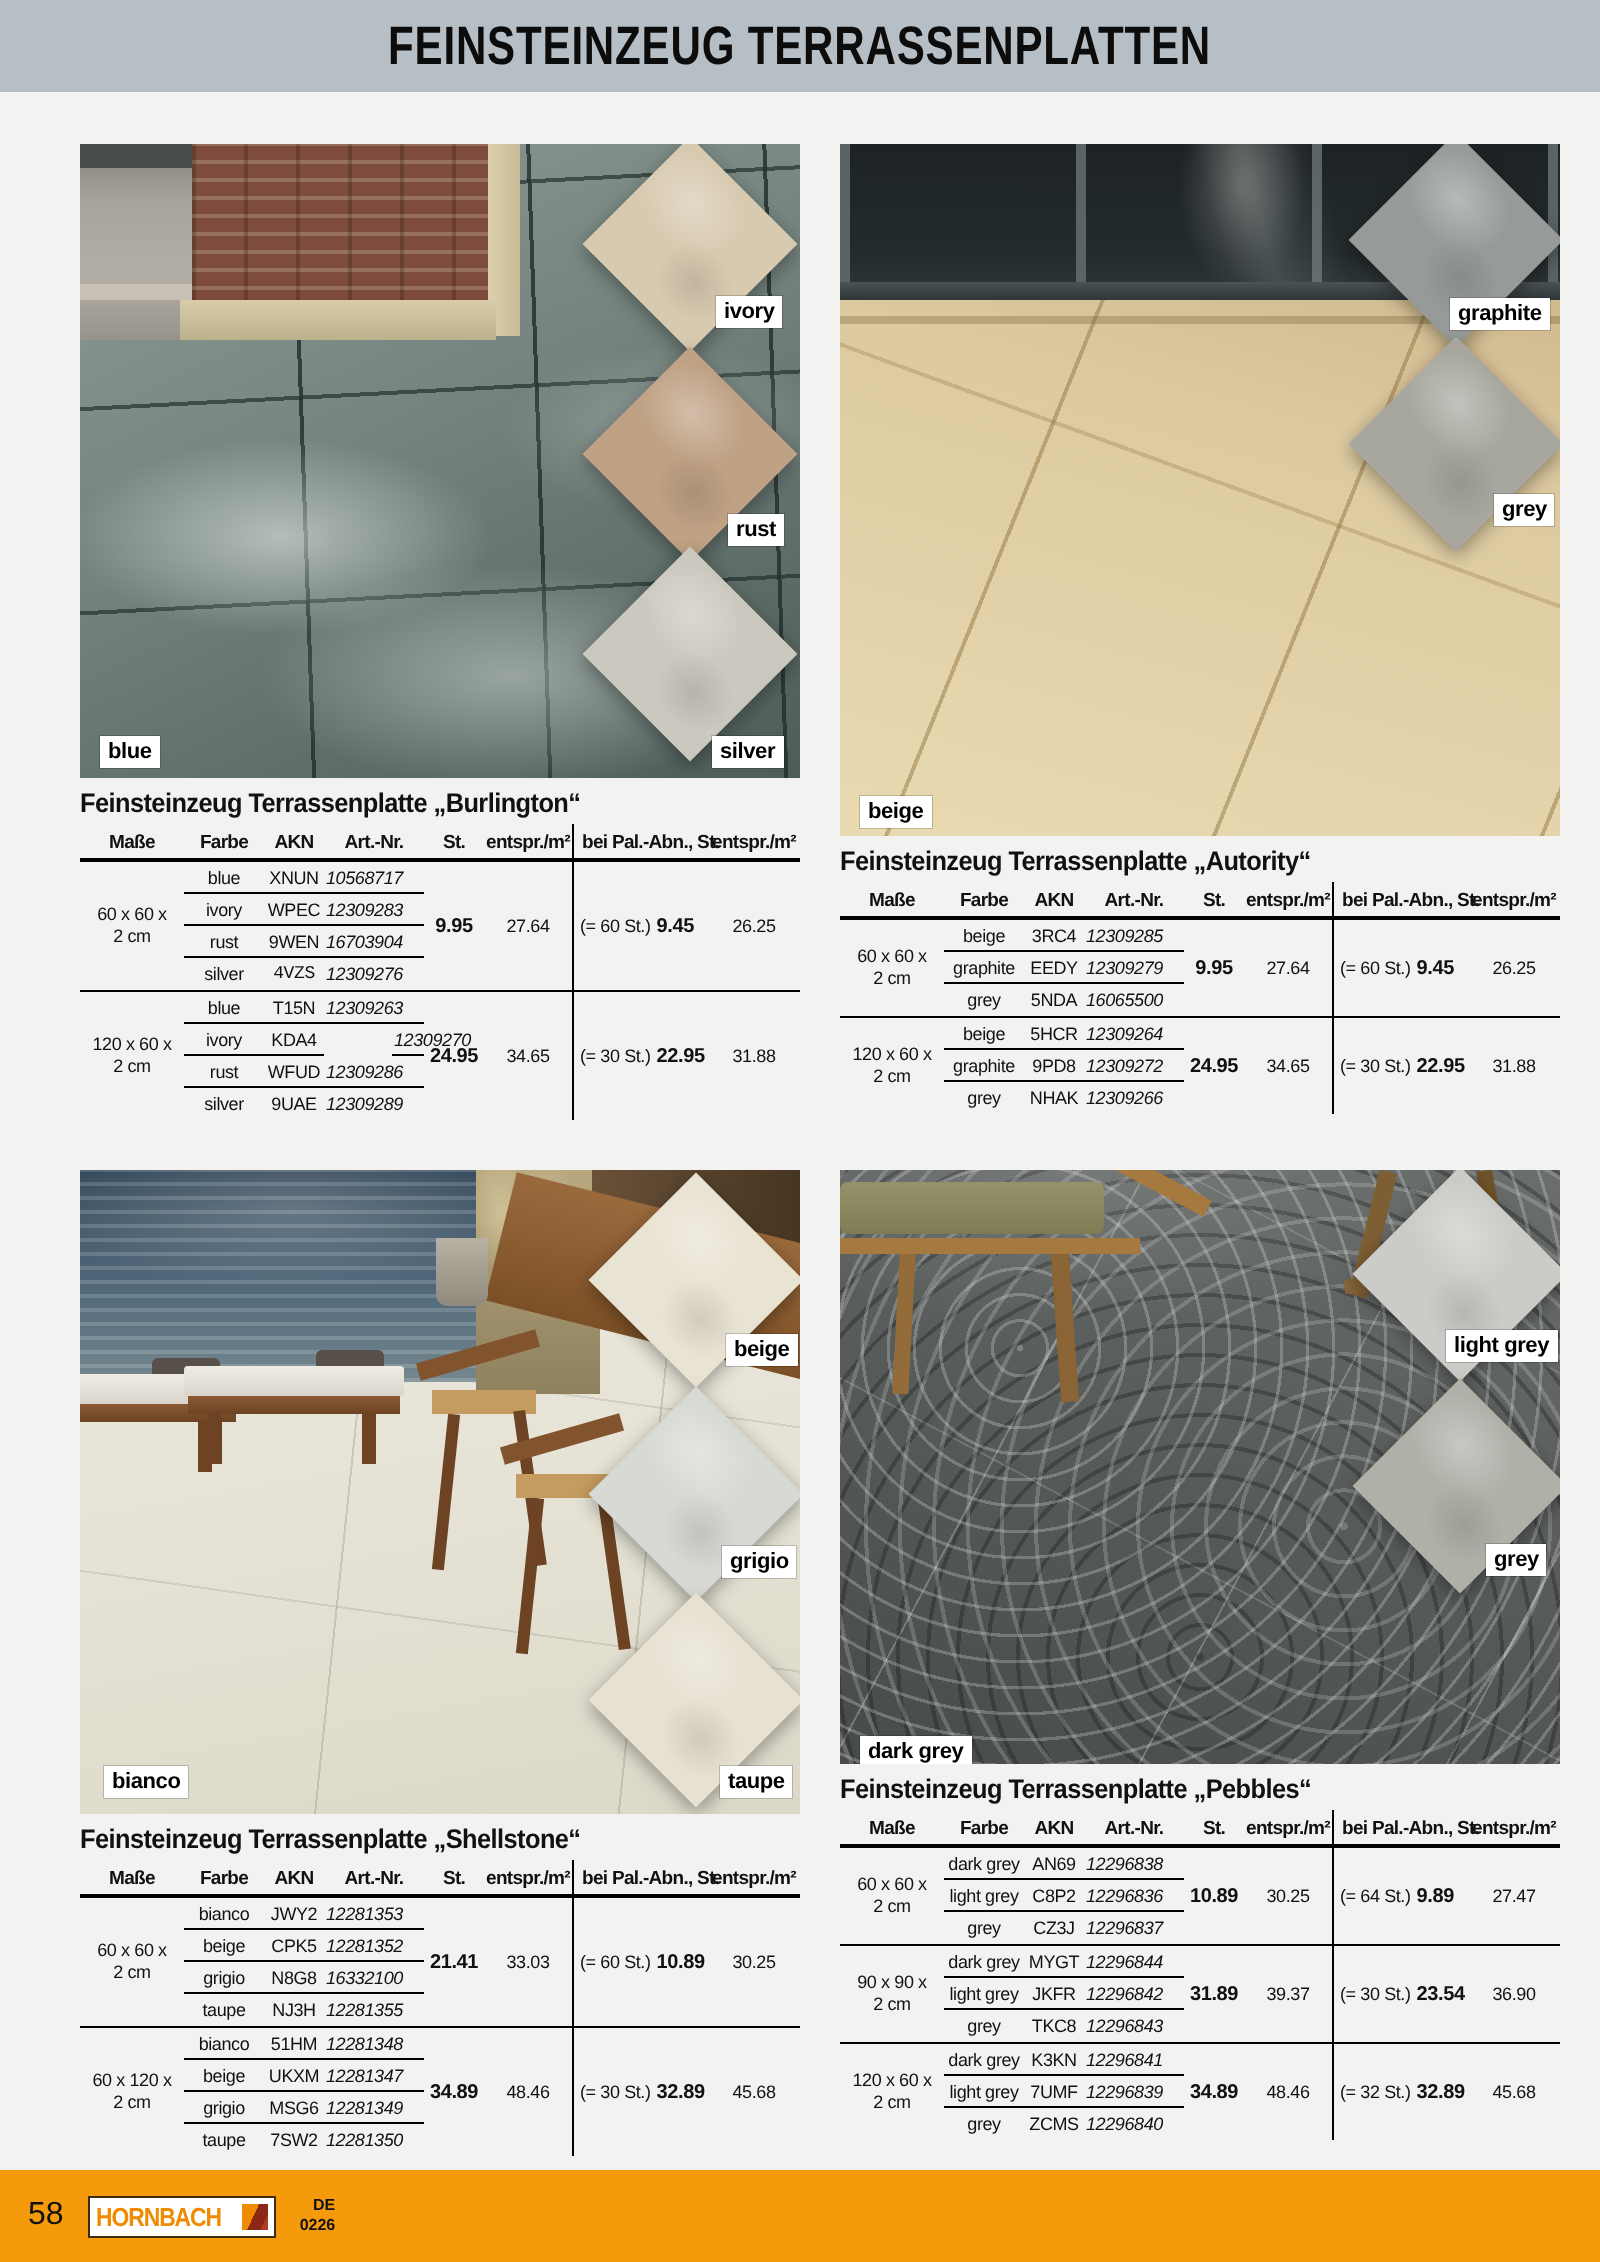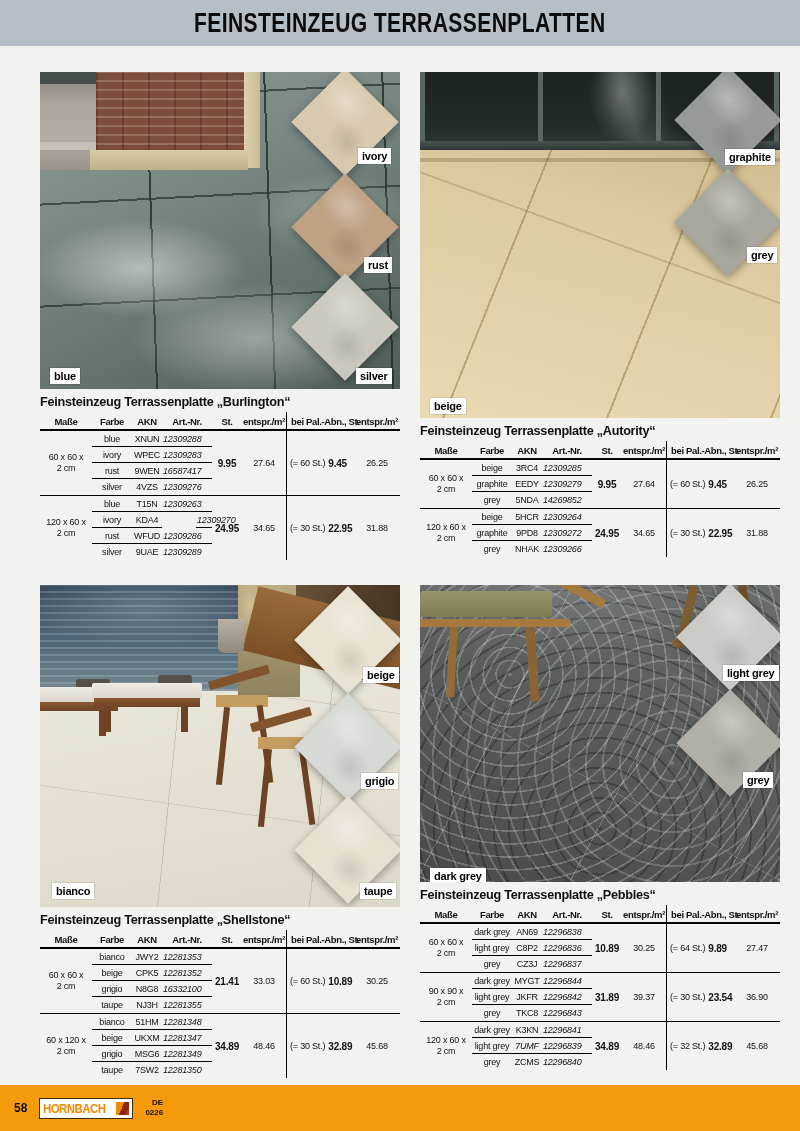--- a/index.html
+++ b/index.html
@@ -7,21 +7,21 @@
     width:800px;height:1131px;position:relative;background:#f2f2f1;
     font-family:"Liberation Sans",sans-serif;color:#111;overflow:hidden;
   }
   .band{position:absolute;left:0;right:0;display:flex;align-items:center;}
   .band.top{top:0;height:46px;justify-content:center;background:#b6bfc5;}
   .band.top h1{
     margin:0;font-size:27px;font-weight:800;letter-spacing:.5px;color:#0c0c0c;
     transform:scaleX(.78);white-space:nowrap;
   }
   .band.bottom{bottom:0;height:46px;background:#f59a0b;padding:0 14px;gap:12px;box-sizing:border-box;}
-  .pageno{font-size:12px;font-weight:700;}
+  .pageno{font-size:16px;font-weight:400;}
   .logo{display:inline-flex;align-items:center;background:#fff;border:1.5px solid #3d2c10;padding:2px 3px;gap:2px;}
   .logo-text{color:#ef8b00;font-weight:800;font-size:13px;letter-spacing:-.6px;transform:scaleX(.88);transform-origin:left center;}
   .logo-mark{width:13px;height:13px;background:linear-gradient(115deg,#ef8b00 45%,#8c2717 45% 80%,#b03a1f 80%);}
   .notice{flex:1;text-align:center;font-size:10.5px;font-weight:700;letter-spacing:-.2px;}
   .codes{display:flex;flex-direction:column;align-items:flex-end;font-size:8px;font-weight:700;line-height:1.3;}
 
   .product{position:absolute;width:360px;}
   .photo{position:relative;width:360px;overflow:hidden;}
   .decor{position:absolute;z-index:1;}
   .swatches{position:absolute;inset:0;z-index:2;}
@@ -186,29 +186,29 @@
           <div class="hc c4">St.</div>
           <div class="hc c5">entspr./m²</div>
           <div class="hc c6 divL">bei Pal.-Abn., St.</div>
           <div class="hc c7">entspr./m²</div>
         </div>
         <div class="tgroup" style="grid-template-rows: repeat(4, 16px);">
           <div class="cell c-size" style="grid-area: 1 / 1 / span 4;">60 x 60 x
 2 cm</div>
           <div class="cell c-farbe rb" style="grid-area: 1 / 2;">blue</div>
           <div class="cell c-akn rb" style="grid-area: 1 / 3;">XNUN</div>
-          <div class="cell c-artnr rb" style="grid-area: 1 / 4;">12309288</div>
+          <div class="cell c-artnr rb" style="grid-area: 1 / 4;">10568717</div>
           <div class="cell c-farbe rb" style="grid-area: 2 / 2;">ivory</div>
           <div class="cell c-akn rb" style="grid-area: 2 / 3;">WPEC</div>
           <div class="cell c-artnr rb" style="grid-area: 2 / 4;">12309283</div>
           <div class="cell c-farbe rb" style="grid-area: 3 / 2;">rust</div>
           <div class="cell c-akn rb" style="grid-area: 3 / 3;">9WEN</div>
-          <div class="cell c-artnr rb" style="grid-area: 3 / 4;">16587417</div>
+          <div class="cell c-artnr rb" style="grid-area: 3 / 4;">16703904</div>
           <div class="cell c-farbe" style="grid-area: 4 / 2;">silver</div>
-          <div class="cell c-akn" style="grid-area: 4 / 3;">4VZS</div>
+          <div class="cell c-akn" style="grid-area: 4 / 3; font-family: Liberation Mono, monospace;">4VZS</div>
           <div class="cell c-artnr" style="grid-area: 4 / 4;">12309276</div>
           <div class="cell c-st" style="grid-area: 1 / 5 / span 4;">9.95</div>
           <div class="cell c-sqm" style="grid-area: 1 / 6 / span 4;">27.64</div>
           <div class="cell c-pal divL" style="grid-area: 1 / 7 / span 4;">
             <span class="pal-qty">(= 60 St.)</span>
             <span class="pal-price">9.45</span>
           </div>
           <div class="cell c-pale" style="grid-area: 1 / 8 / span 4;">26.25</div>
         </div>
         <div class="tgroup" style="grid-template-rows: repeat(4, 16px);">
@@ -266,21 +266,21 @@
           <div class="cell c-size" style="grid-area: 1 / 1 / span 3;">60 x 60 x
 2 cm</div>
           <div class="cell c-farbe rb" style="grid-area: 1 / 2;">beige</div>
           <div class="cell c-akn rb" style="grid-area: 1 / 3;">3RC4</div>
           <div class="cell c-artnr rb" style="grid-area: 1 / 4;">12309285</div>
           <div class="cell c-farbe rb" style="grid-area: 2 / 2;">graphite</div>
           <div class="cell c-akn rb" style="grid-area: 2 / 3;">EEDY</div>
           <div class="cell c-artnr rb" style="grid-area: 2 / 4;">12309279</div>
           <div class="cell c-farbe" style="grid-area: 3 / 2;">grey</div>
           <div class="cell c-akn" style="grid-area: 3 / 3;">5NDA</div>
-          <div class="cell c-artnr" style="grid-area: 3 / 4;">14269852</div>
+          <div class="cell c-artnr" style="grid-area: 3 / 4;">16065500</div>
           <div class="cell c-st" style="grid-area: 1 / 5 / span 3;">9.95</div>
           <div class="cell c-sqm" style="grid-area: 1 / 6 / span 3;">27.64</div>
           <div class="cell c-pal divL" style="grid-area: 1 / 7 / span 3;">
             <span class="pal-qty">(= 60 St.)</span>
             <span class="pal-price">9.45</span>
           </div>
           <div class="cell c-pale" style="grid-area: 1 / 8 / span 3;">26.25</div>
         </div>
         <div class="tgroup" style="grid-template-rows: repeat(3, 16px);">
           <div class="cell c-size" style="grid-area: 1 / 1 / span 3;">120 x 60 x
@@ -481,21 +481,21 @@
           </div>
           <div class="cell c-pale" style="grid-area: 1 / 8 / span 3;">36.90</div>
         </div>
         <div class="tgroup" style="grid-template-rows: repeat(3, 16px);">
           <div class="cell c-size" style="grid-area: 1 / 1 / span 3;">120 x 60 x
 2 cm</div>
           <div class="cell c-farbe rb" style="grid-area: 1 / 2;">dark grey</div>
           <div class="cell c-akn rb" style="grid-area: 1 / 3;">K3KN</div>
           <div class="cell c-artnr rb" style="grid-area: 1 / 4;">12296841</div>
           <div class="cell c-farbe rb" style="grid-area: 2 / 2;">light grey</div>
-          <div class="cell c-akn rb" style="grid-area: 2 / 3; font-style: italic;">7UMF</div>
+          <div class="cell c-akn rb" style="grid-area: 2 / 3;">7UMF</div>
           <div class="cell c-artnr rb" style="grid-area: 2 / 4;">12296839</div>
           <div class="cell c-farbe" style="grid-area: 3 / 2;">grey</div>
           <div class="cell c-akn" style="grid-area: 3 / 3;">ZCMS</div>
           <div class="cell c-artnr" style="grid-area: 3 / 4;">12296840</div>
           <div class="cell c-st" style="grid-area: 1 / 5 / span 3;">34.89</div>
           <div class="cell c-sqm" style="grid-area: 1 / 6 / span 3;">48.46</div>
           <div class="cell c-pal divL" style="grid-area: 1 / 7 / span 3;">
             <span class="pal-qty">(= 32 St.)</span>
             <span class="pal-price">32.89</span>
           </div>

